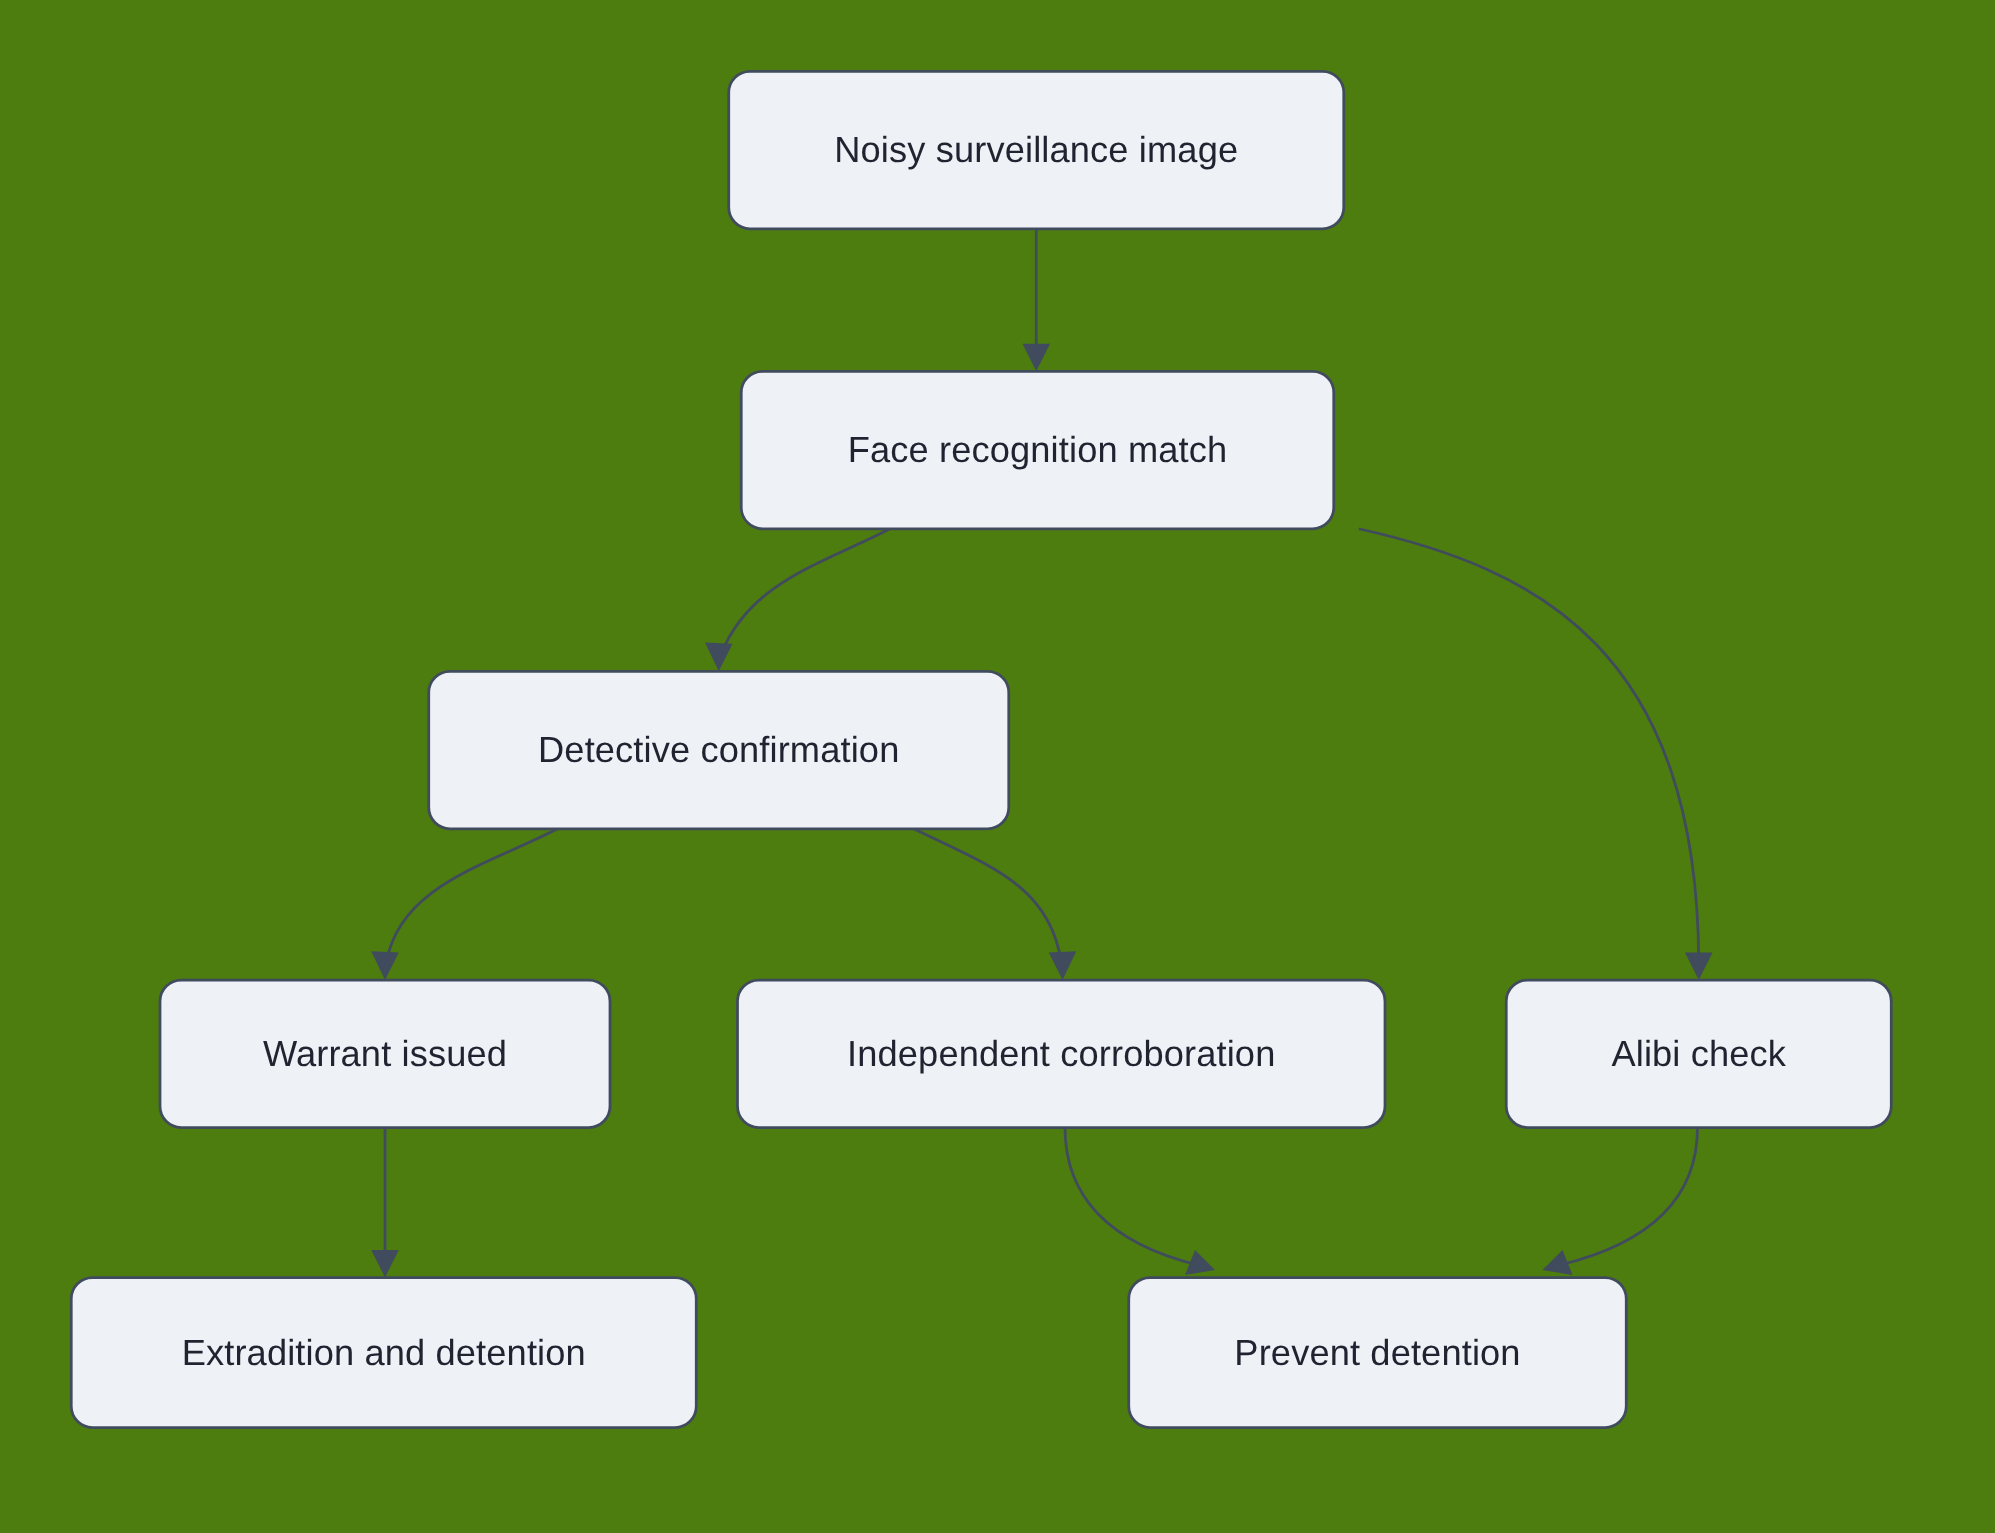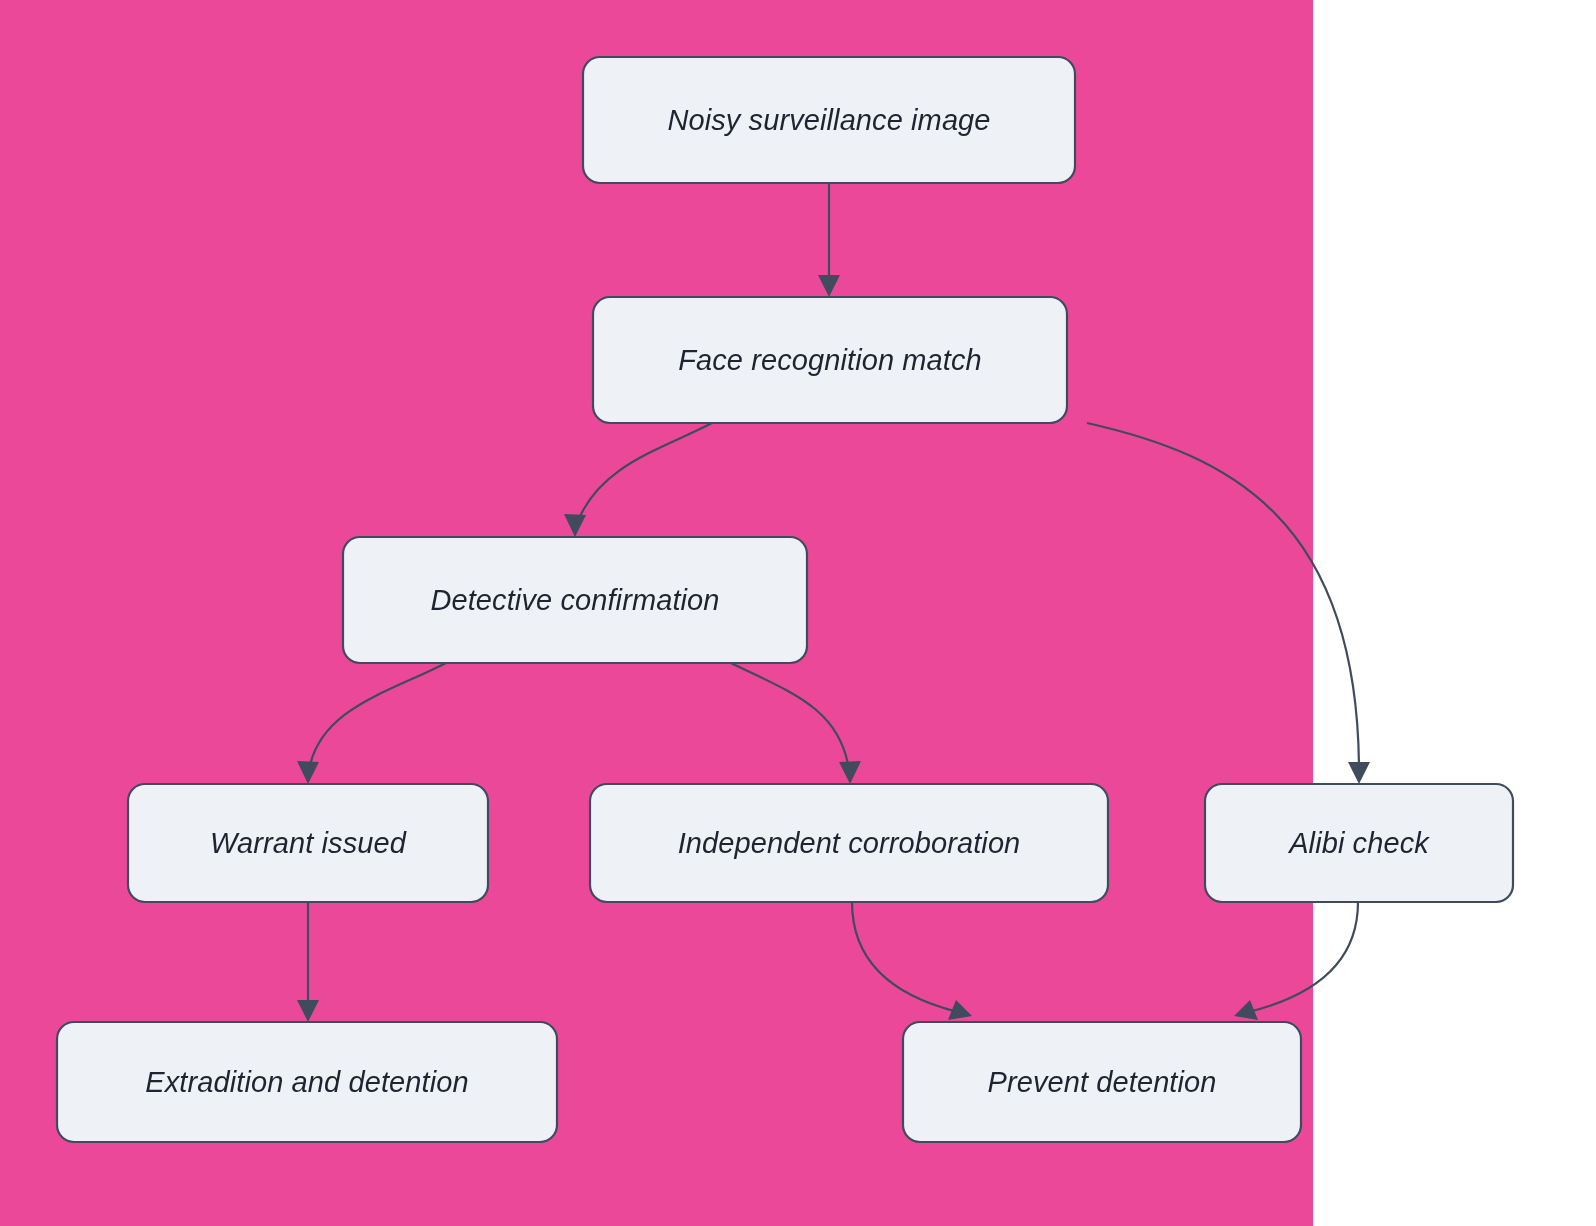--- a/index.html
+++ b/index.html
@@ -8,24 +8,23 @@
     background: #ffffff;
   }
   body {
     width: 1596px;
     height: 1226px;
     font-family: "Liberation Sans", sans-serif;
     overflow: hidden;
   }
   #flowchart-root {
     position: relative;
-    width: 1313px;
+    width: 1596px;
     height: 1226px;
-    background: #ec4899;
-    font-style: italic;
+    background: #4d7c0f;
   }
   svg.diagram {
     display: block;
     width: 1596px;
     height: 1226px;
   }
   .node-rect {
     fill: #eef1f6;
     stroke: #404b5e;
     stroke-width: 2.2;

